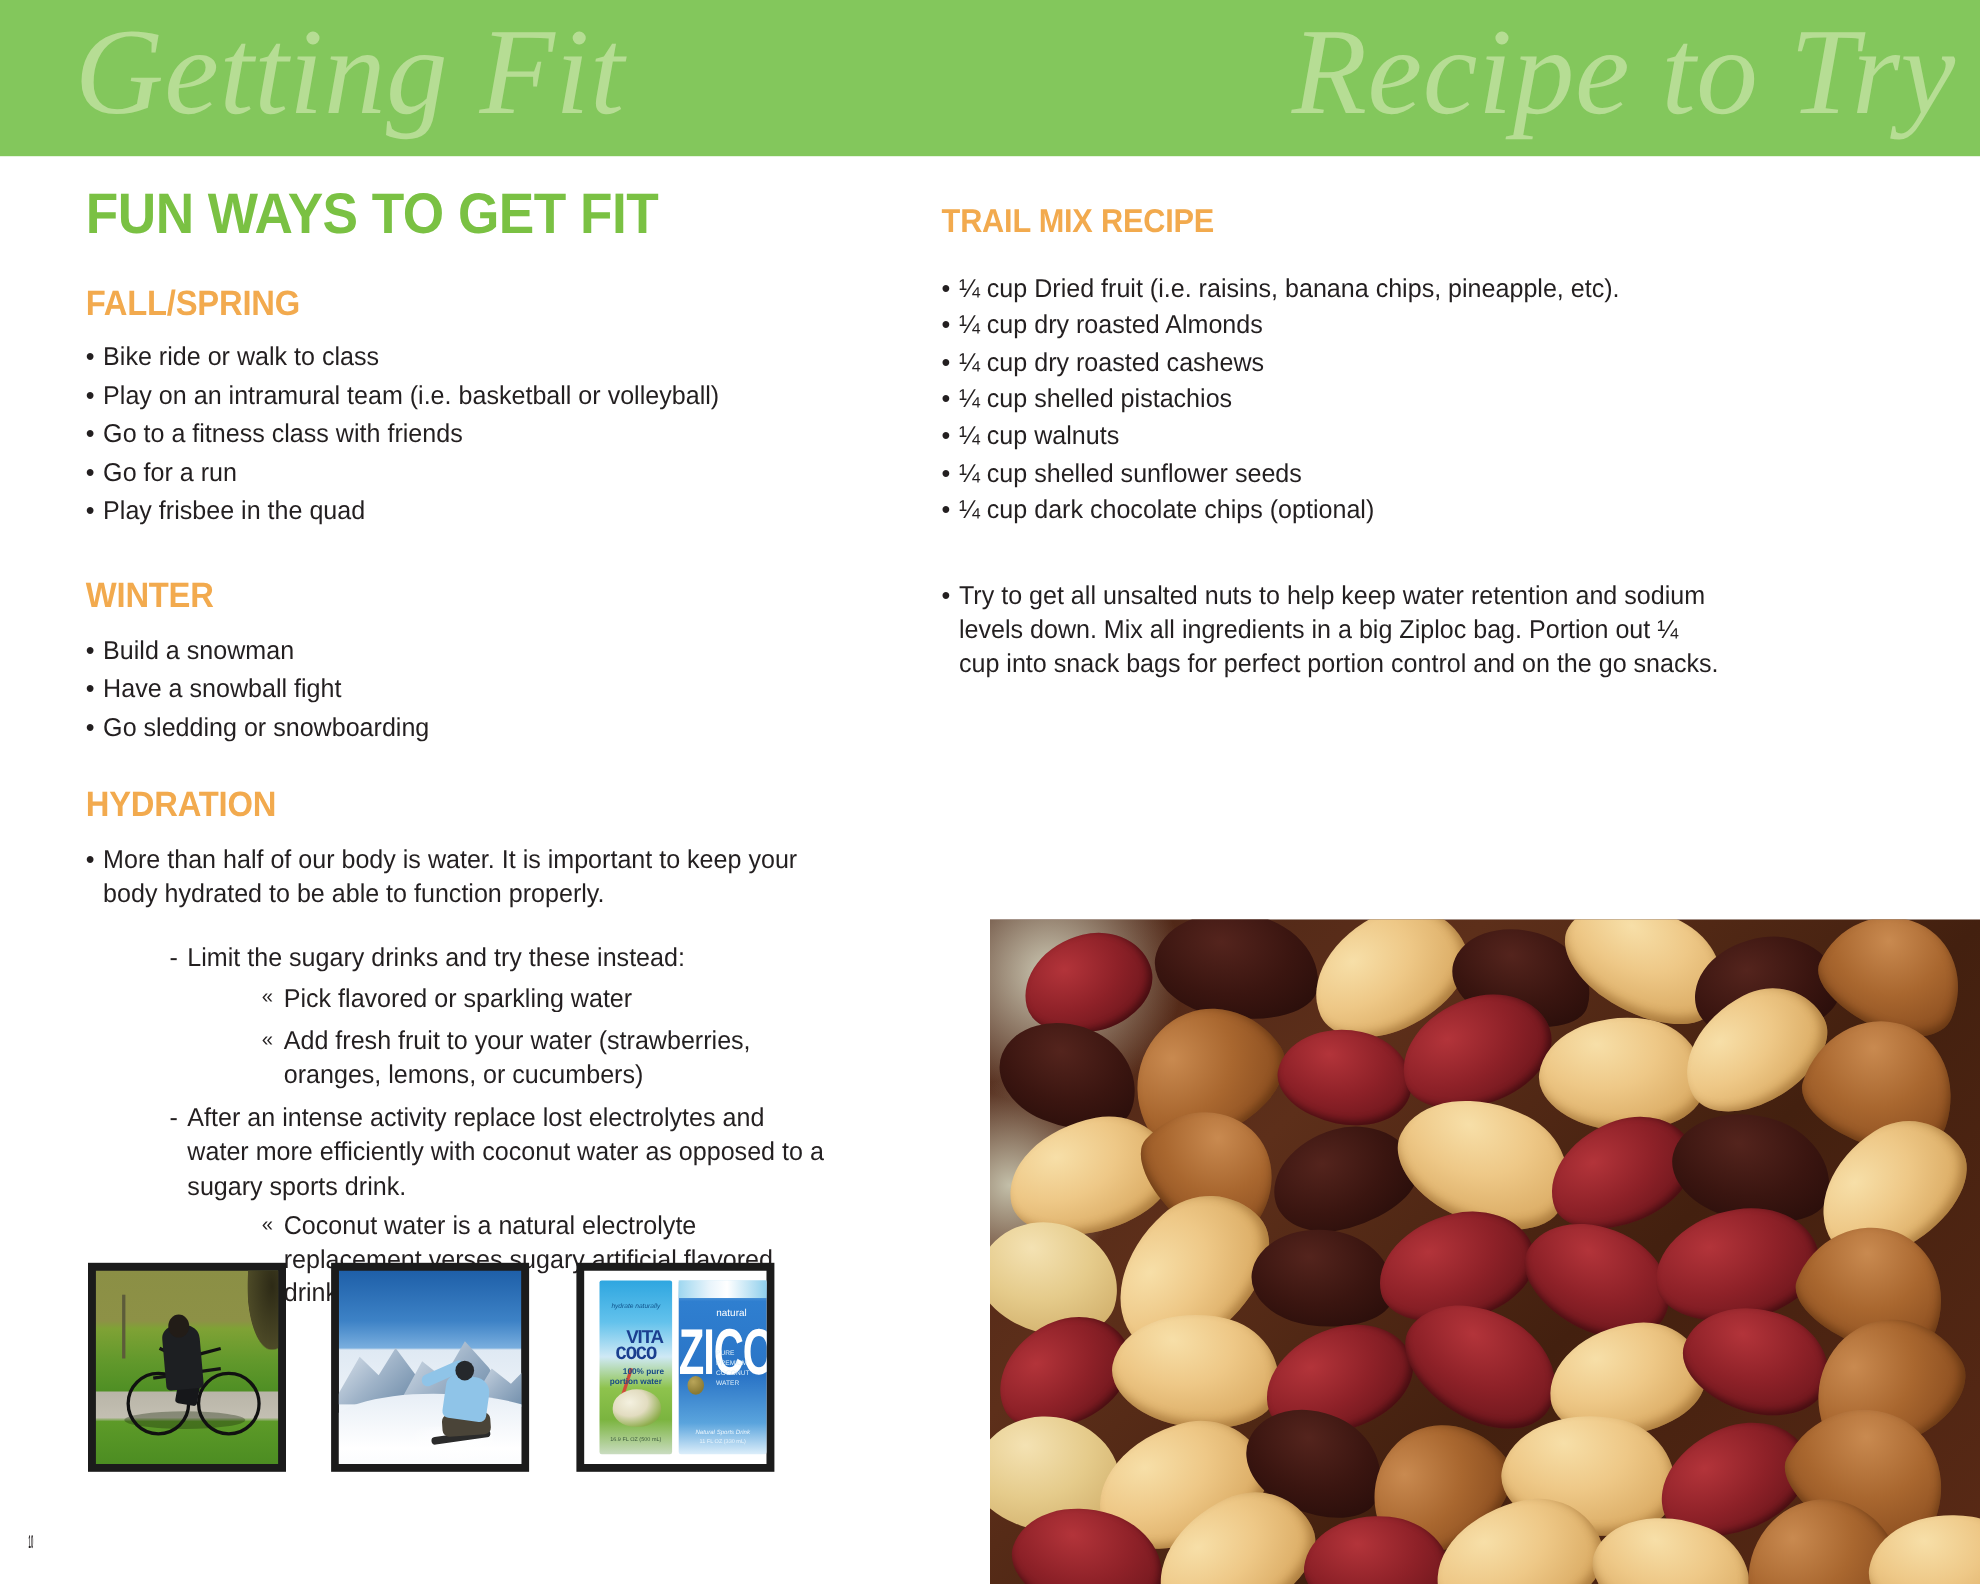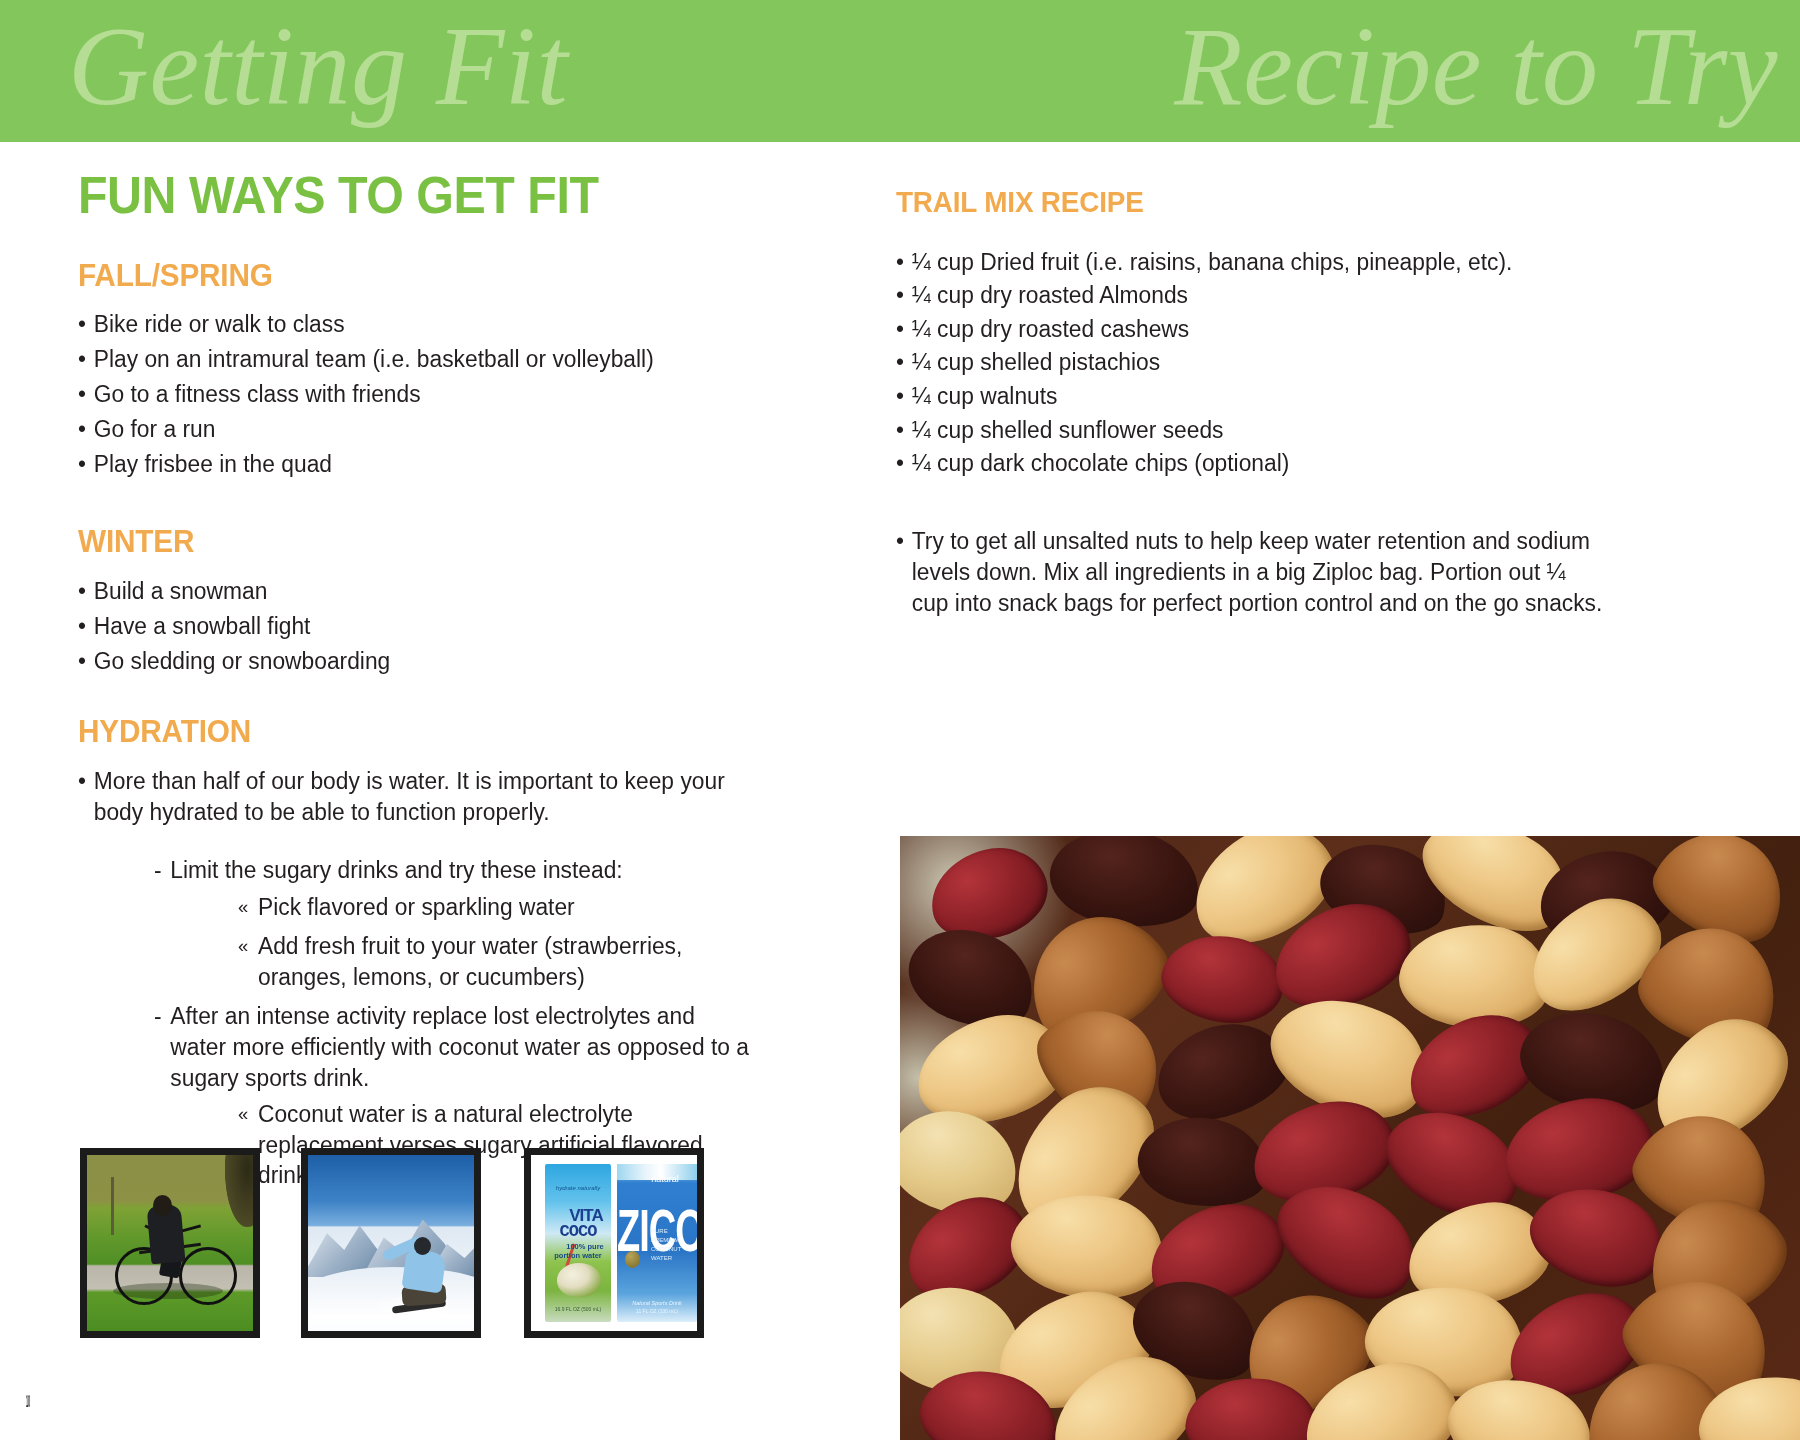--- a/index.html
+++ b/index.html
@@ -42,21 +42,21 @@
 
   
   .col-left {
     position: absolute;
     left: 78px;
     top: 168px;
     width: 690px;
   }
   .col-right {
     position: absolute;
-    left: 896px;
+    left: 856px;
     top: 186px;
     width: 700px;
   }
 
   
   .page-title {
     font-size: 52px;
     font-weight: bold;
     color: #7ac143;
     letter-spacing: -0.5px;
@@ -333,21 +333,21 @@
   .coconut-shape {
     position: absolute; left: 26px; top: 108px; width: 44px; height: 34px;
     background: radial-gradient(ellipse at 35% 35%, #f4f1e0 0%, #e2dcc0 40%, #8fae4e 75%, #6f9439 100%);
     border-radius: 50% 50% 46% 46%;
   }
   .straw {
     position: absolute; left: 36px; top: 88px; width: 3px; height: 36px;
     background: #d24b3a; transform: rotate(18deg);
   }
   .zico-natural {
-    left: 86px; top: 20px; width: 96px;
+    left: 86px; top: 34px; width: 96px;
     font-size: 9px; color: #ffffff; font-weight: normal;
   }
   .zico-word {
     position: absolute; left: 86px; top: 46px; width: 80px;
     text-align: center;
     font-size: 38px; font-weight: bold; color: #ffffff;
     letter-spacing: -1px; line-height: 1;
     transform: scaleY(1.55);
     transform-origin: top center;
   }

